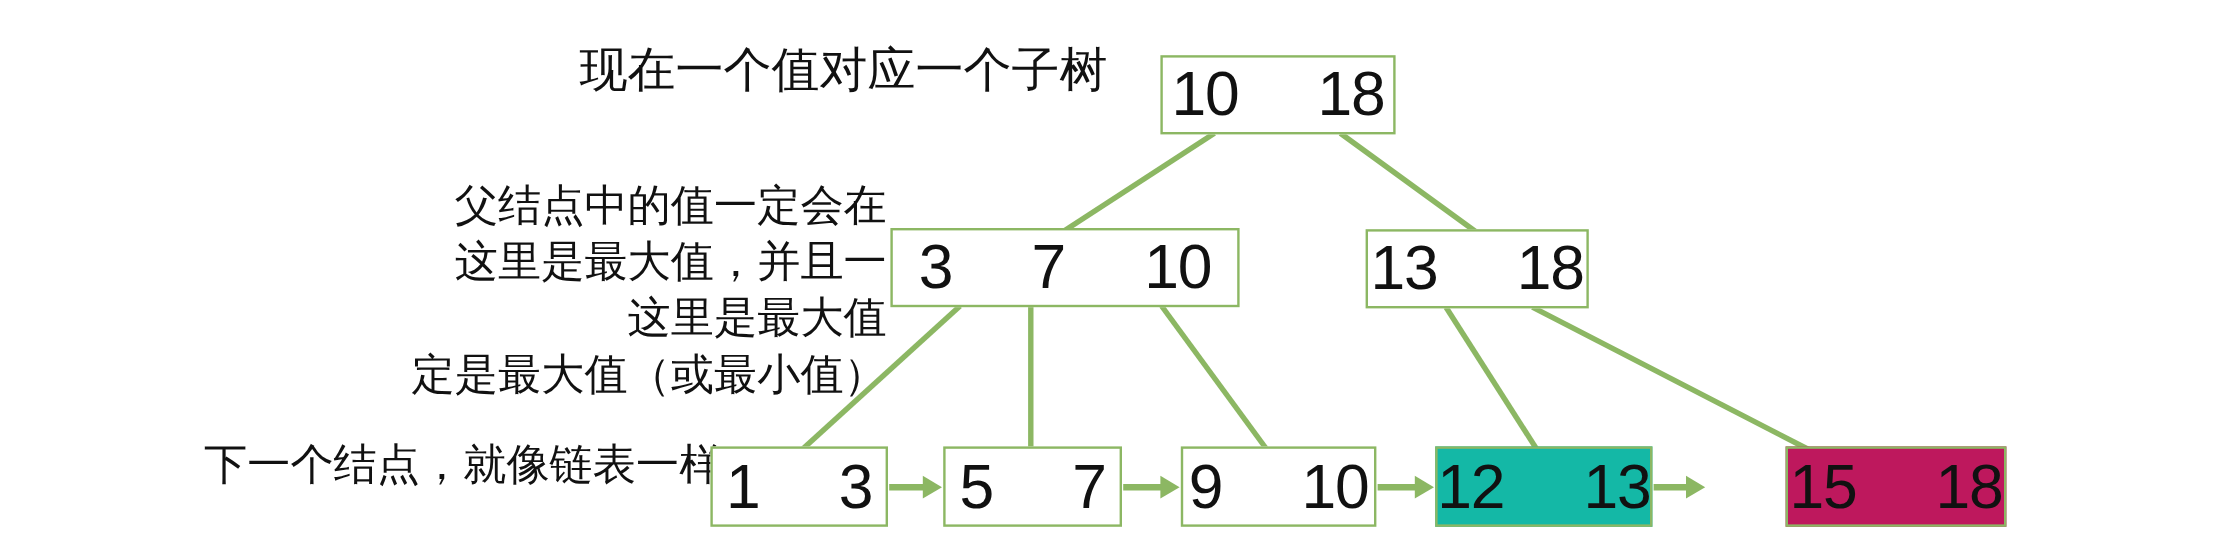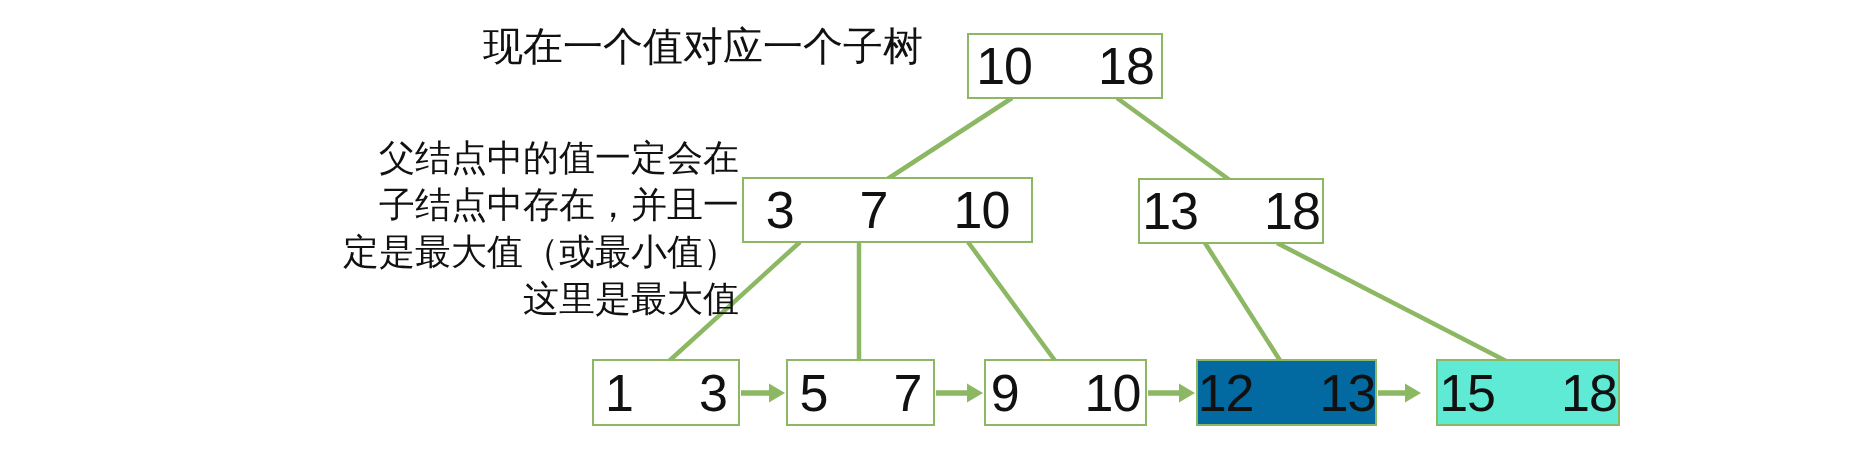--- a/index.html
+++ b/index.html
@@ -1,19 +1,20 @@
 <!DOCTYPE html>
 <html style="--green: #8CB763;"><head>
 <meta charset="utf-8">
 <style>
   html,body{margin:0;padding:0;background:#ffffff;}
   body{width:1856px;height:450px;overflow:hidden;}
   .canvas{
     position:relative;width:1856px;height:356px;background:#ffffff;
     font-family:"Liberation Sans","DejaVu Sans",sans-serif;
+    margin-top:13px;
   }
   .edges-svg{position:absolute;left:0;top:0;width:1856px;height:450px;}
   .node{
     position:absolute;box-sizing:border-box;background:#ffffff;
     border:2.5px solid var(--green,#8CB763);
     display:flex;align-items:center;justify-content:center;
     color:#111111;font-size:52px;line-height:1;
   }
   .node .val{display:inline-block;padding:0 33px;letter-spacing:-1px;}
   .annotation{
@@ -49,25 +50,26 @@
         <line x1="1378" y1="393" x2="1408" y2="393" stroke="#8CB763" stroke-width="5.5"></line>
         <polygon points="1421,393 1405,383.5 1405,402.5" fill="#8CB763"></polygon>
       </g>
     </svg>
   <div>
       <div class="annotation" style="left: 483px; top: 22px; font-size: 40px; line-height: 48px; color: rgb(17, 17, 17);">
         <span class="ann-line">现在一个值对应一个子树</span>
       </div>
       <div class="annotation" style="left: 343px; top: 134px; font-size: 36px; line-height: 47px; color: rgb(17, 17, 17); text-align: right;">
         <span class="ann-line">父结点中的值一定会在</span>
-        <span class="ann-line">子结点中存在，并且一</span>
+        <span class="ann-line">这里是最大值，并且一</span>
+        <span class="ann-line">这里是最大值</span>
         <span class="ann-line">定是最大值（或最小值）</span>
-        <span class="ann-line">这里是最大值</span>
       </div>
       <div class="annotation" style="left: 170px; top: 352px; font-size: 36px; line-height: 43px; color: rgb(17, 17, 17);">
+        <span class="ann-line">下一个结点，就像链表一样</span>
       </div>
     </div>
   <div>
       <div class="node" style="left: 967px; top: 33px; width: 196px; height: 66px; background: rgb(255, 255, 255);">
         <span class="val">10</span>
         <span class="val">18</span>
       </div>
       <div class="node" style="left: 742px; top: 177px; width: 291px; height: 66px; background: rgb(255, 255, 255);">
         <span class="val">3</span>
         <span class="val">7</span>
@@ -82,22 +84,22 @@
         <span class="val">3</span>
       </div>
       <div class="node" style="left: 786px; top: 359px; width: 149px; height: 67px; background: rgb(255, 255, 255);">
         <span class="val">5</span>
         <span class="val">7</span>
       </div>
       <div class="node" style="left: 984px; top: 359px; width: 163px; height: 67px; background: rgb(255, 255, 255);">
         <span class="val">9</span>
         <span class="val">10</span>
       </div>
-      <div class="node" style="left: 1196px; top: 359px; width: 181px; height: 67px; background: #0369a1;">
+      <div class="node" style="left: 1196px; top: 359px; width: 181px; height: 67px; background: #14b8a6;">
         <span class="val">12</span>
         <span class="val">13</span>
       </div>
-      <div class="node" style="left: 1436px; top: 359px; width: 184px; height: 67px; background: #5eead4;">
+      <div class="node" style="left: 1488px; top: 359px; width: 184px; height: 67px; background: #be185d;">
         <span class="val">15</span>
         <span class="val">18</span>
       </div>
     </div>
 </div>
 
 </body></html>

